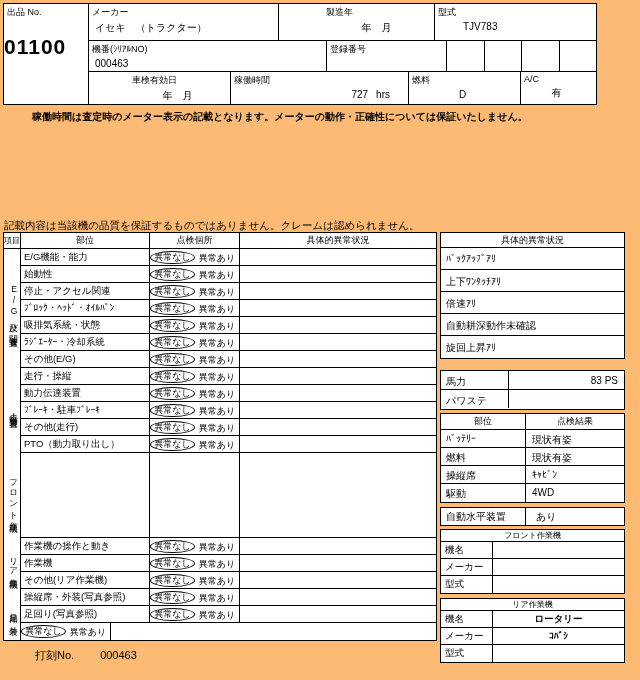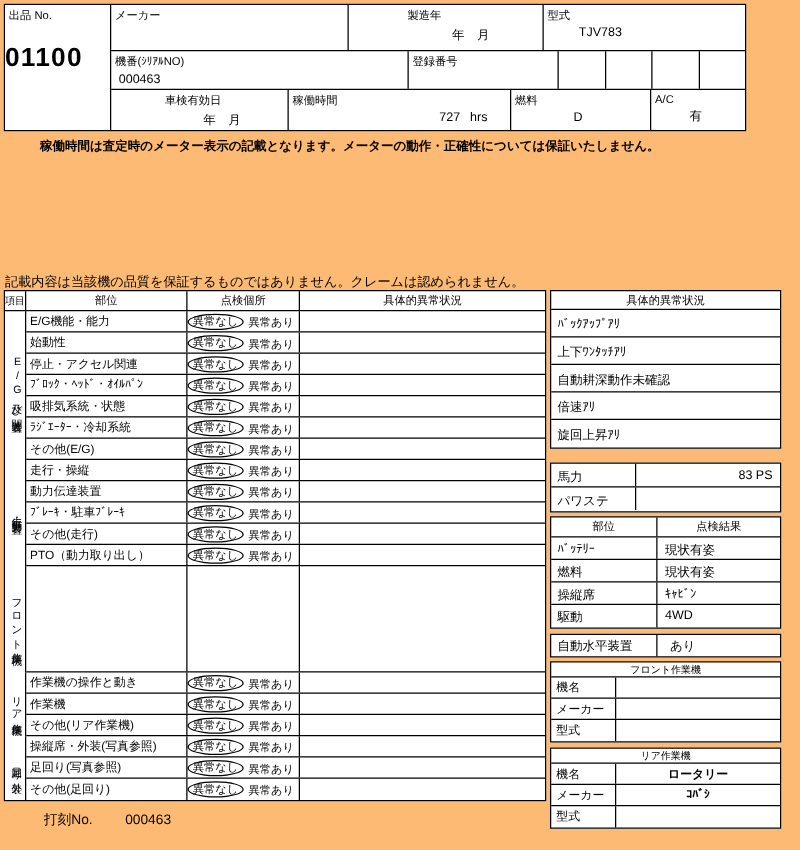--- a/index.html
+++ b/index.html
@@ -95,20 +95,21 @@
 
   <div class="top-form">
     <div class="exhibit-box">
       <div class="cell-label">出品 No.</div>
       <div class="exhibit-no">01100</div>
     </div>
     <div class="top-right">
       <div class="trow r1">
         <div class="tcell maker">
           <div class="cell-label">メーカー</div>
+          <div class="cell-value">イセキ　（トラクター）</div>
         </div>
         <div class="tcell mfg">
           <div class="cell-label">製造年</div>
           <div class="cell-value center">年　月</div>
         </div>
         <div class="tcell model">
           <div class="cell-label">型式</div>
           <div class="cell-value">TJV783</div>
         </div>
       </div>
@@ -284,37 +285,36 @@
               <div class="c-ng">異常あり</div>
               <div class="c-detail"></div>
             </div>
             <div class="mt-row">
               <div class="c-part">足回り(写真参照)</div>
               <div class="c-ok"><div class="oval">異常なし</div></div>
               <div class="c-ng">異常あり</div>
               <div class="c-detail"></div>
             </div>
             <div class="mt-row">
-              <div class="c-part">その他(足回り)</div>
               <div class="c-ok"><div class="oval">異常なし</div></div>
               <div class="c-ng">異常あり</div>
               <div class="c-detail"></div>
             </div>
           </div>
         </div>
       </div>
   </div>
 
   <div class="rp-box" id="box-abnormal">
     <div class="rp-header">具体的異常状況</div>
     <div id="abn-list">
         <div class="abn-row">ﾊﾞｯｸｱｯﾌﾟｱﾘ</div>
         <div class="abn-row">上下ﾜﾝﾀｯﾁｱﾘ</div>
+        <div class="abn-row">倍速ｱﾘ</div>
         <div class="abn-row">自動耕深動作未確認</div>
-        <div class="abn-row">倍速ｱﾘ</div>
         <div class="abn-row">旋回上昇ｱﾘ</div>
       </div>
   </div>
 
   <div class="rp-box" id="box-hp">
     <div class="kv-row">
       <div class="kv-label">馬力</div>
       <div class="kv-value right">83 PS</div>
     </div>
     <div class="kv-row">

